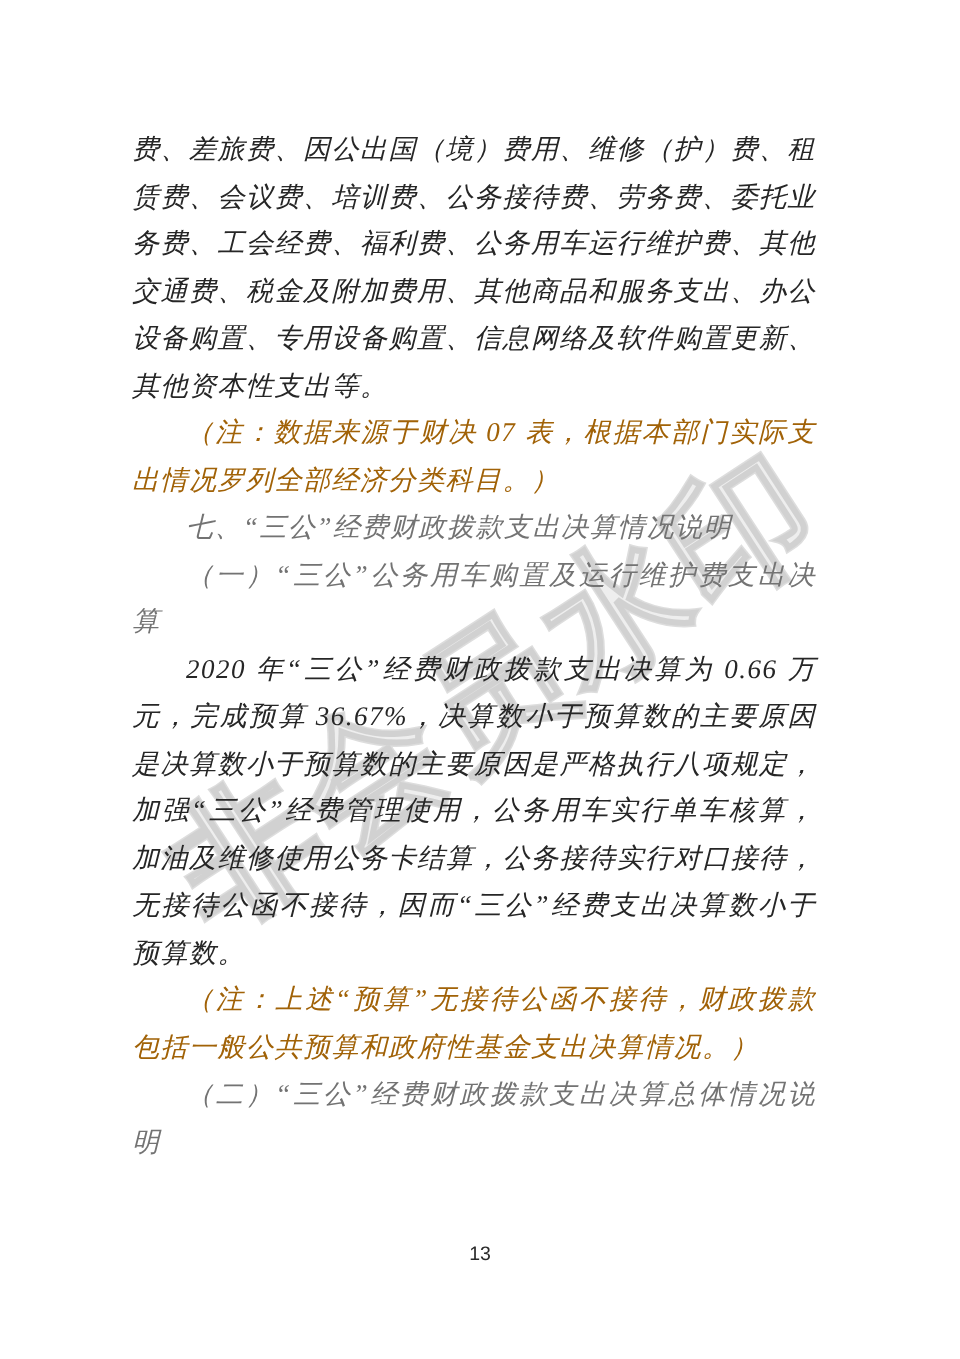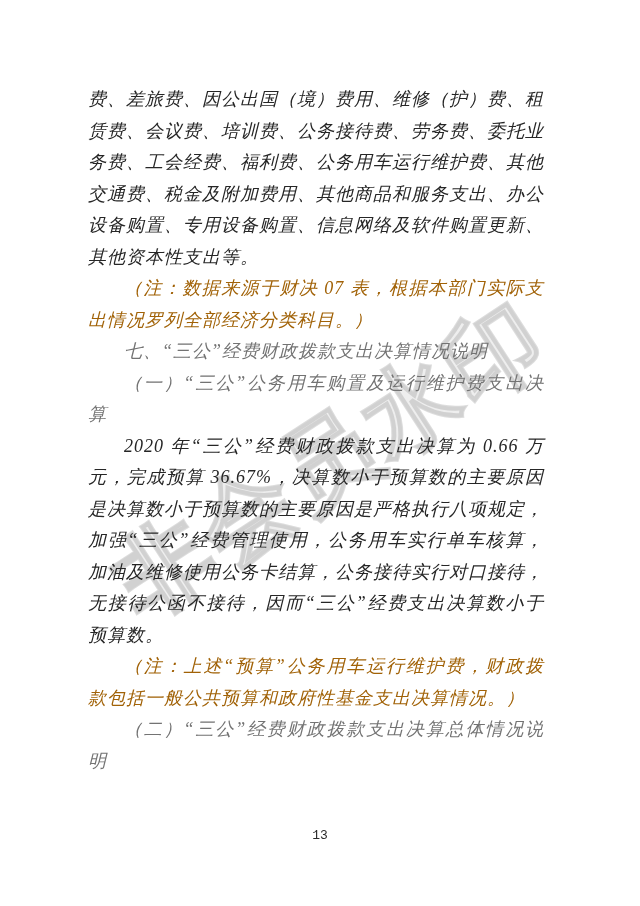--- a/index.html
+++ b/index.html
@@ -66,21 +66,21 @@
   .page-number {
     position: absolute;
     top: 827px;
     left: 0;
     width: 100%;
     text-align: center;
     font-size: 13px;
     line-height: 18px;
     color: #2b2b2b;
     z-index: 2;
-    font-family: Liberation Mono, monospace;
+    font-family: Liberation Sans, sans-serif;
   }
 </style>
 </head>
 <body>
 
 <div class="page">
 
   <div class="watermark">非会员水印</div>
 
   <div class="content">
@@ -88,21 +88,21 @@
     <p>费、差旅费、因公出国（境）费用、维修（护）费、租赁费、会议费、培训费、公务接待费、劳务费、委托业务费、工会经费、福利费、公务用车运行维护费、其他交通费、税金及附加费用、其他商品和服务支出、办公设备购置、专用设备购置、信息网络及软件购置更新、其他资本性支出等。</p>
 
     <p class="red indent note-first">（注：数据来源于财决 07 表，根据本部门实际支出情况罗列全部经济分类科目。）</p>
 
     <h2 class="heading section-gap">七、“三公”经费财政拨款支出决算情况说明</h2>
 
     <h3 class="heading">（一）“三公”公务用车购置及运行维护费支出决算</h3>
 
     <p class="indent">2020 年“三公”经费财政拨款支出决算为 0.66 万元，完成预算 36.67%，决算数小于预算数的主要原因是决算数小于预算数的主要原因是严格执行八项规定，加强“三公”经费管理使用，公务用车实行单车核算，加油及维修使用公务卡结算，公务接待实行对口接待，无接待公函不接待，因而“三公”经费支出决算数小于预算数。</p>
 
-    <p class="red indent">（注：上述“预算”公务用车运行维护费，财政拨款包括一般公共预算和政府性基金支出决算情况。）</p>
+    <p class="red indent">（注：上述“预算”无接待公函不接待，财政拨款包括一般公共预算和政府性基金支出决算情况。）</p>
 
     <h3 class="heading">（二）“三公”经费财政拨款支出决算总体情况说明</h3>
 
 
   </div>
 
   <div class="page-number">13</div>
 
 </div>
 

